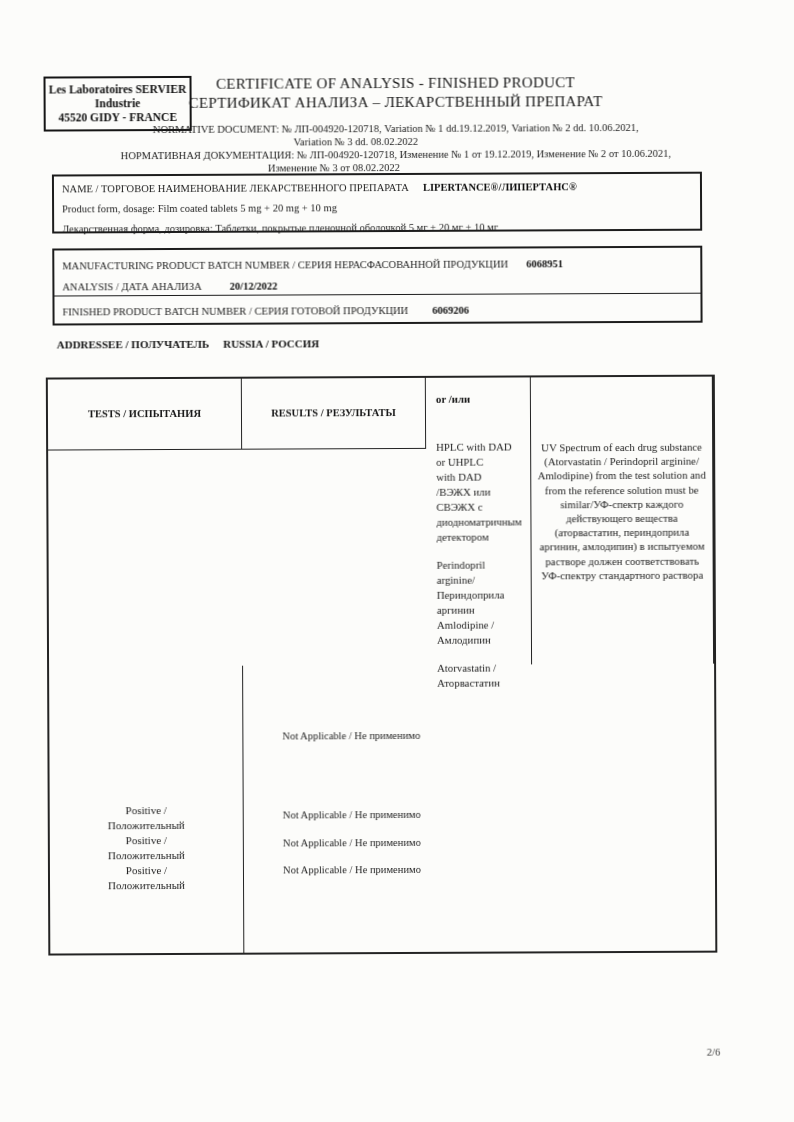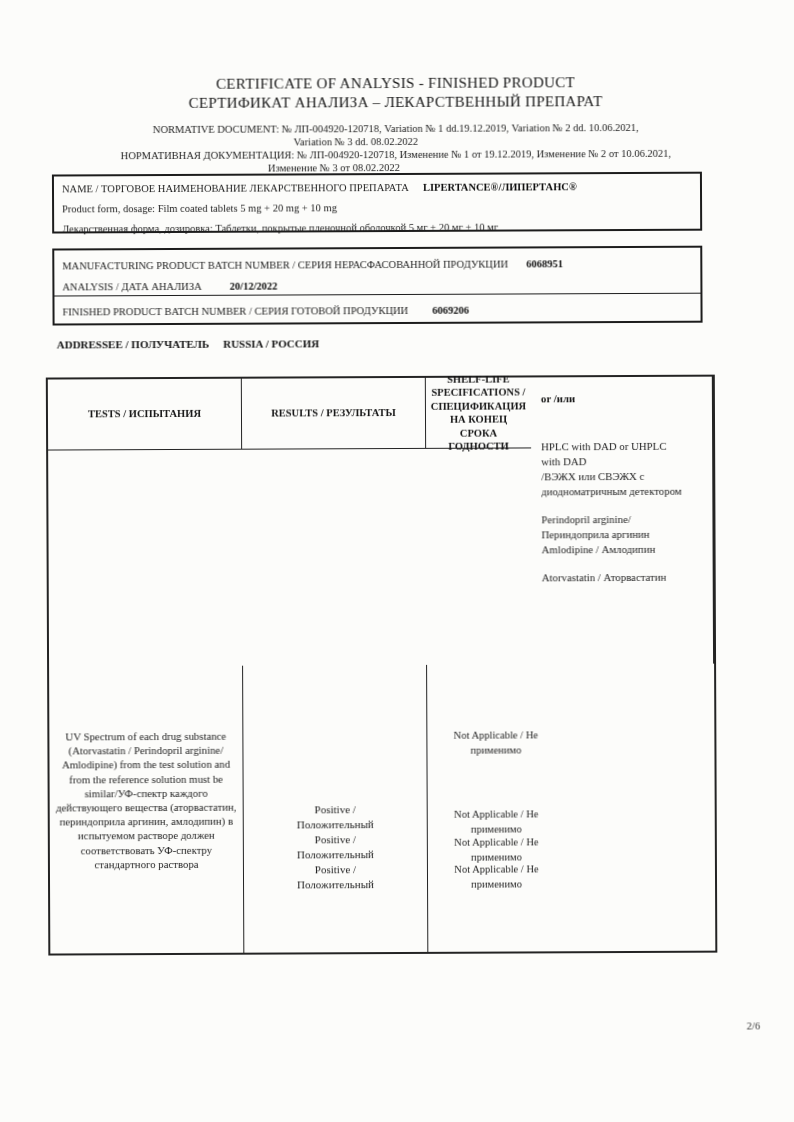--- a/index.html
+++ b/index.html
@@ -117,30 +117,35 @@
   }
   .c3 span{display:block;}
   .td.c4{position:relative;font-size:10.5px;}
   .c4 .sl{position:absolute;left:16px;width:100%;text-align:center;}
   .c4 .sl0{top:63px;}
   .c4 .sl1{top:142px;}
   .c4 .sl2{top:170px;}
   .c4 .sl3{top:197px;}
 
   .pagenum{
-    left:704px;top:1022px;
-    font-size:10.5px;color:#3a3a3a;margin-left:40px;
+    left:704px;top:1048px;
+    font-size:10.5px;color:#3a3a3a;
   }
 </style>
 </head>
 <body>
 
 <div class="page">
   <div class="tilt">
 
+    <div class="abs stamp">
+      <div>Les Laboratoires SERVIER</div>
+      <div>Industrie</div>
+      <div>45520 GIDY - FRANCE</div>
+    </div>
 
     <div class="abs title">
       <div>CERTIFICATE OF ANALYSIS - FINISHED PRODUCT</div>
       <div>СЕРТИФИКАТ АНАЛИЗА – ЛЕКАРСТВЕННЫЙ ПРЕПАРАТ</div>
     </div>
 
     <div class="abs normative">
       <div class="l1">NORMATIVE DOCUMENT: № ЛП-004920-120718, Variation № 1 dd.19.12.2019, Variation № 2 dd. 10.06.2021,</div>
       <div class="l2">Variation № 3 dd. 08.02.2022</div>
       <div class="l3">НОРМАТИВНАЯ ДОКУМЕНТАЦИЯ: № ЛП-004920-120718, Изменение № 1 от 19.12.2019, Изменение № 2 от 10.06.2021,</div>
@@ -171,21 +176,20 @@
       </div>
     </div>
 
     <div class="abs addressee">
       <span>ADDRESSEE / ПОЛУЧАТЕЛЬ</span><span class="gap14">RUSSIA / РОССИЯ</span>
     </div>
 
     <div class="abs ctable">
       <div class="th bR">TESTS / ИСПЫТАНИЯ</div>
       <div class="th bR">RESULTS / РЕЗУЛЬТАТЫ</div>
-      <div class="th">SHELF-LIFE SPECIFICATIONS / СПЕЦИФИКАЦИЯ НА КОНЕЦ СРОКА ГОДНОСТИ</div>
 
       <div class="td c1 bR">
         <span class="or">or /или</span>
         <div class="method">
           <span>HPLC with DAD or UHPLC</span>
           <span>with DAD</span>
           <span>/ВЭЖХ или СВЭЖХ с</span>
           <span>диодноматричным детектором</span>
         </div>
         <div class="subs1">

